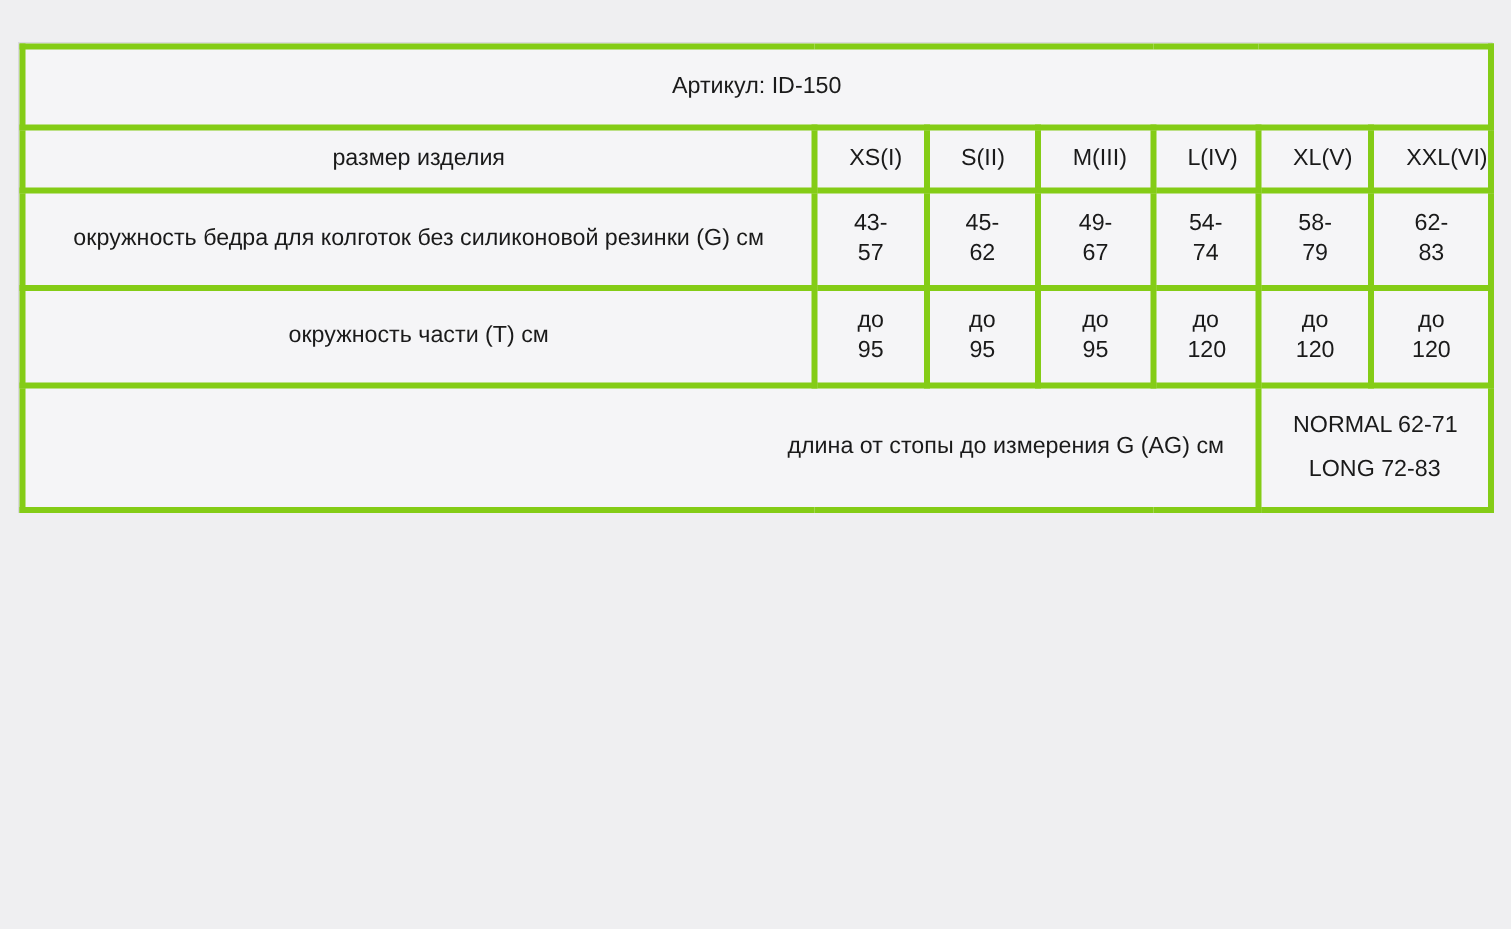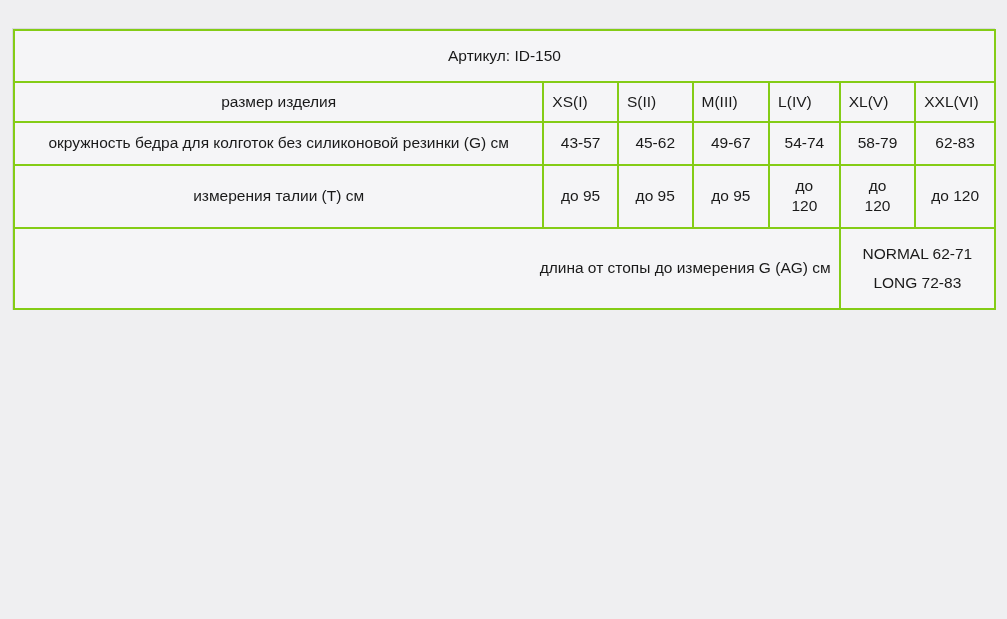--- a/index.html
+++ b/index.html
@@ -26,22 +26,22 @@
     border: 1px solid #d9d9dd;
     border-bottom: none;
   }
   table.size-table {
     border-collapse: collapse;
     width: 983px;
     table-layout: fixed;
     font-size: 15.5px;
   }
   table.size-table td {
-    border: 2px solid #84cc16;
-    padding: 10px 8px;
+    border: 4px solid #84cc16;
+    padding: 10px 21px;
     vertical-align: middle;
     background: #f5f5f7;
   }
   .title-cell {
     text-align: center;
     font-size: 15.5px;
     padding-top: 16px !important;
     padding-bottom: 16px !important;
     background: #f5f5f7 !important;
   }
@@ -120,21 +120,21 @@
           <td class="val">43-57</td>
           <td class="val">45-62</td>
           <td class="val">49-67</td>
           <td class="val">54-74</td>
           <td class="val">58-79</td>
           <td class="val">62-83</td>
         </tr>
 
 
         <tr>
-          <td class="row-label">измерения талии (T) см</td>
+          <td class="row-label">окружность части (T) см</td>
           <td class="val">до 95</td>
           <td class="val">до 95</td>
           <td class="val">до 95</td>
           <td class="val">до
 120</td>
           <td class="val">до
 120</td>
           <td class="val">до 120</td>
         </tr>
 

